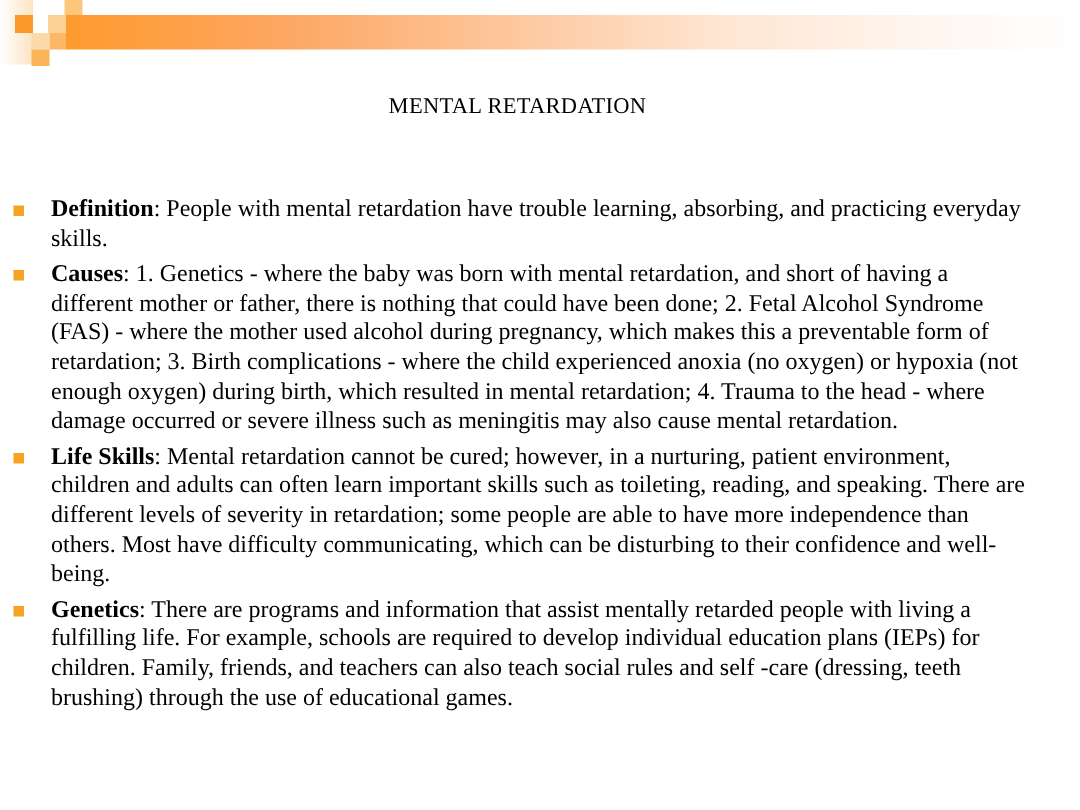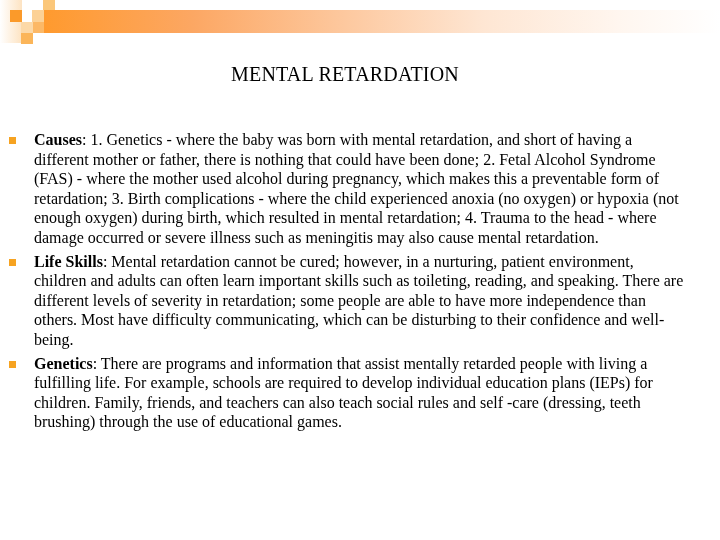--- a/index.html
+++ b/index.html
@@ -19,21 +19,21 @@
     .sq { position: absolute; }
     .sq.a { left: 10px; top: 10px; width: 12px; height: 12px; background: #fb9a2a; }
     .sq.b { left: 43px; top: 0px; width: 12px; height: 10px; background: #fbc77a; }
     .sq.c { left: 32px; top: 10px; width: 12px; height: 12px; background: #fcd196; }
     .sq.d { left: 21px; top: 22px; width: 12px; height: 11px; background: #fcd9a8; }
     .sq.e { left: 21px; top: 33px; width: 12px; height: 11px; background: #fbb559; }
     .sq.f { left: 33px; top: 22px; width: 11px; height: 11px; background: #fcb866; }
 
     .title {
       position: absolute; left: 0; width: 690px; top: 63px; text-align: center;
-      font-size: 20px; letter-spacing: 0.2px;
+      font-size: 15px; letter-spacing: 0.2px;
     }
     .list { position: absolute; left: 0; top: 130px; width: 720px; margin: 0; padding: 0; list-style: none; }
     .item { position: relative; padding-left: 34px; padding-right: 30px; margin-bottom: 4px;
       font-size: 16px; line-height: 19.6px; }
     .bullet {
       position: absolute; left: 9px; top: 7px; width: 7px; height: 7px; background: #f6a321;
     }
     .label { font-weight: bold; }
   </style>
 </head>
@@ -48,20 +48,24 @@
   <div class="sq f"></div>
   <div class="sq e"></div>
   <div class="sq a"></div>
 </div>
 
 <div class="title">MENTAL RETARDATION</div>
 
 <ul class="list">
   <li class="item">
     <span class="bullet"></span>
+    <span class="label">Definition</span><span>: People with mental retardation have trouble learning, absorbing, and practicing everyday skills.</span>
+  </li>
+  <li class="item">
+    <span class="bullet"></span>
     <span class="label">Causes</span><span>:  1. Genetics  - where the baby was born with mental retardation, and short of having a different mother or father, there is nothing that could have been done; 2. Fetal Alcohol Syndrome (FAS) - where the mother used alcohol during pregnancy, which makes this a preventable form of retardation; 3. Birth complications - where the child experienced anoxia (no oxygen) or hypoxia (not enough oxygen) during birth, which resulted in mental retardation; 4. Trauma to the head - where damage occurred or severe illness such as meningitis may also cause mental retardation.</span>
   </li>
   <li class="item">
     <span class="bullet"></span>
     <span class="label">Life Skills</span><span>:  Mental retardation cannot be cured; however, in a nurturing, patient environment, children and adults can often learn important skills such as toileting, reading, and speaking. There are different levels of severity in retardation; some people are able to have more independence than others.  Most have difficulty communicating, which can be disturbing to their confidence and well-being.</span>
   </li>
   <li class="item">
     <span class="bullet"></span>
     <span class="label">Genetics</span><span>:  There are programs and information that assist mentally retarded people with living a fulfilling life.  For example, schools are required to develop individual education plans (IEPs) for children. Family, friends, and teachers can also teach social rules and self -care (dressing, teeth brushing) through the use of educational games.</span>
   </li>

